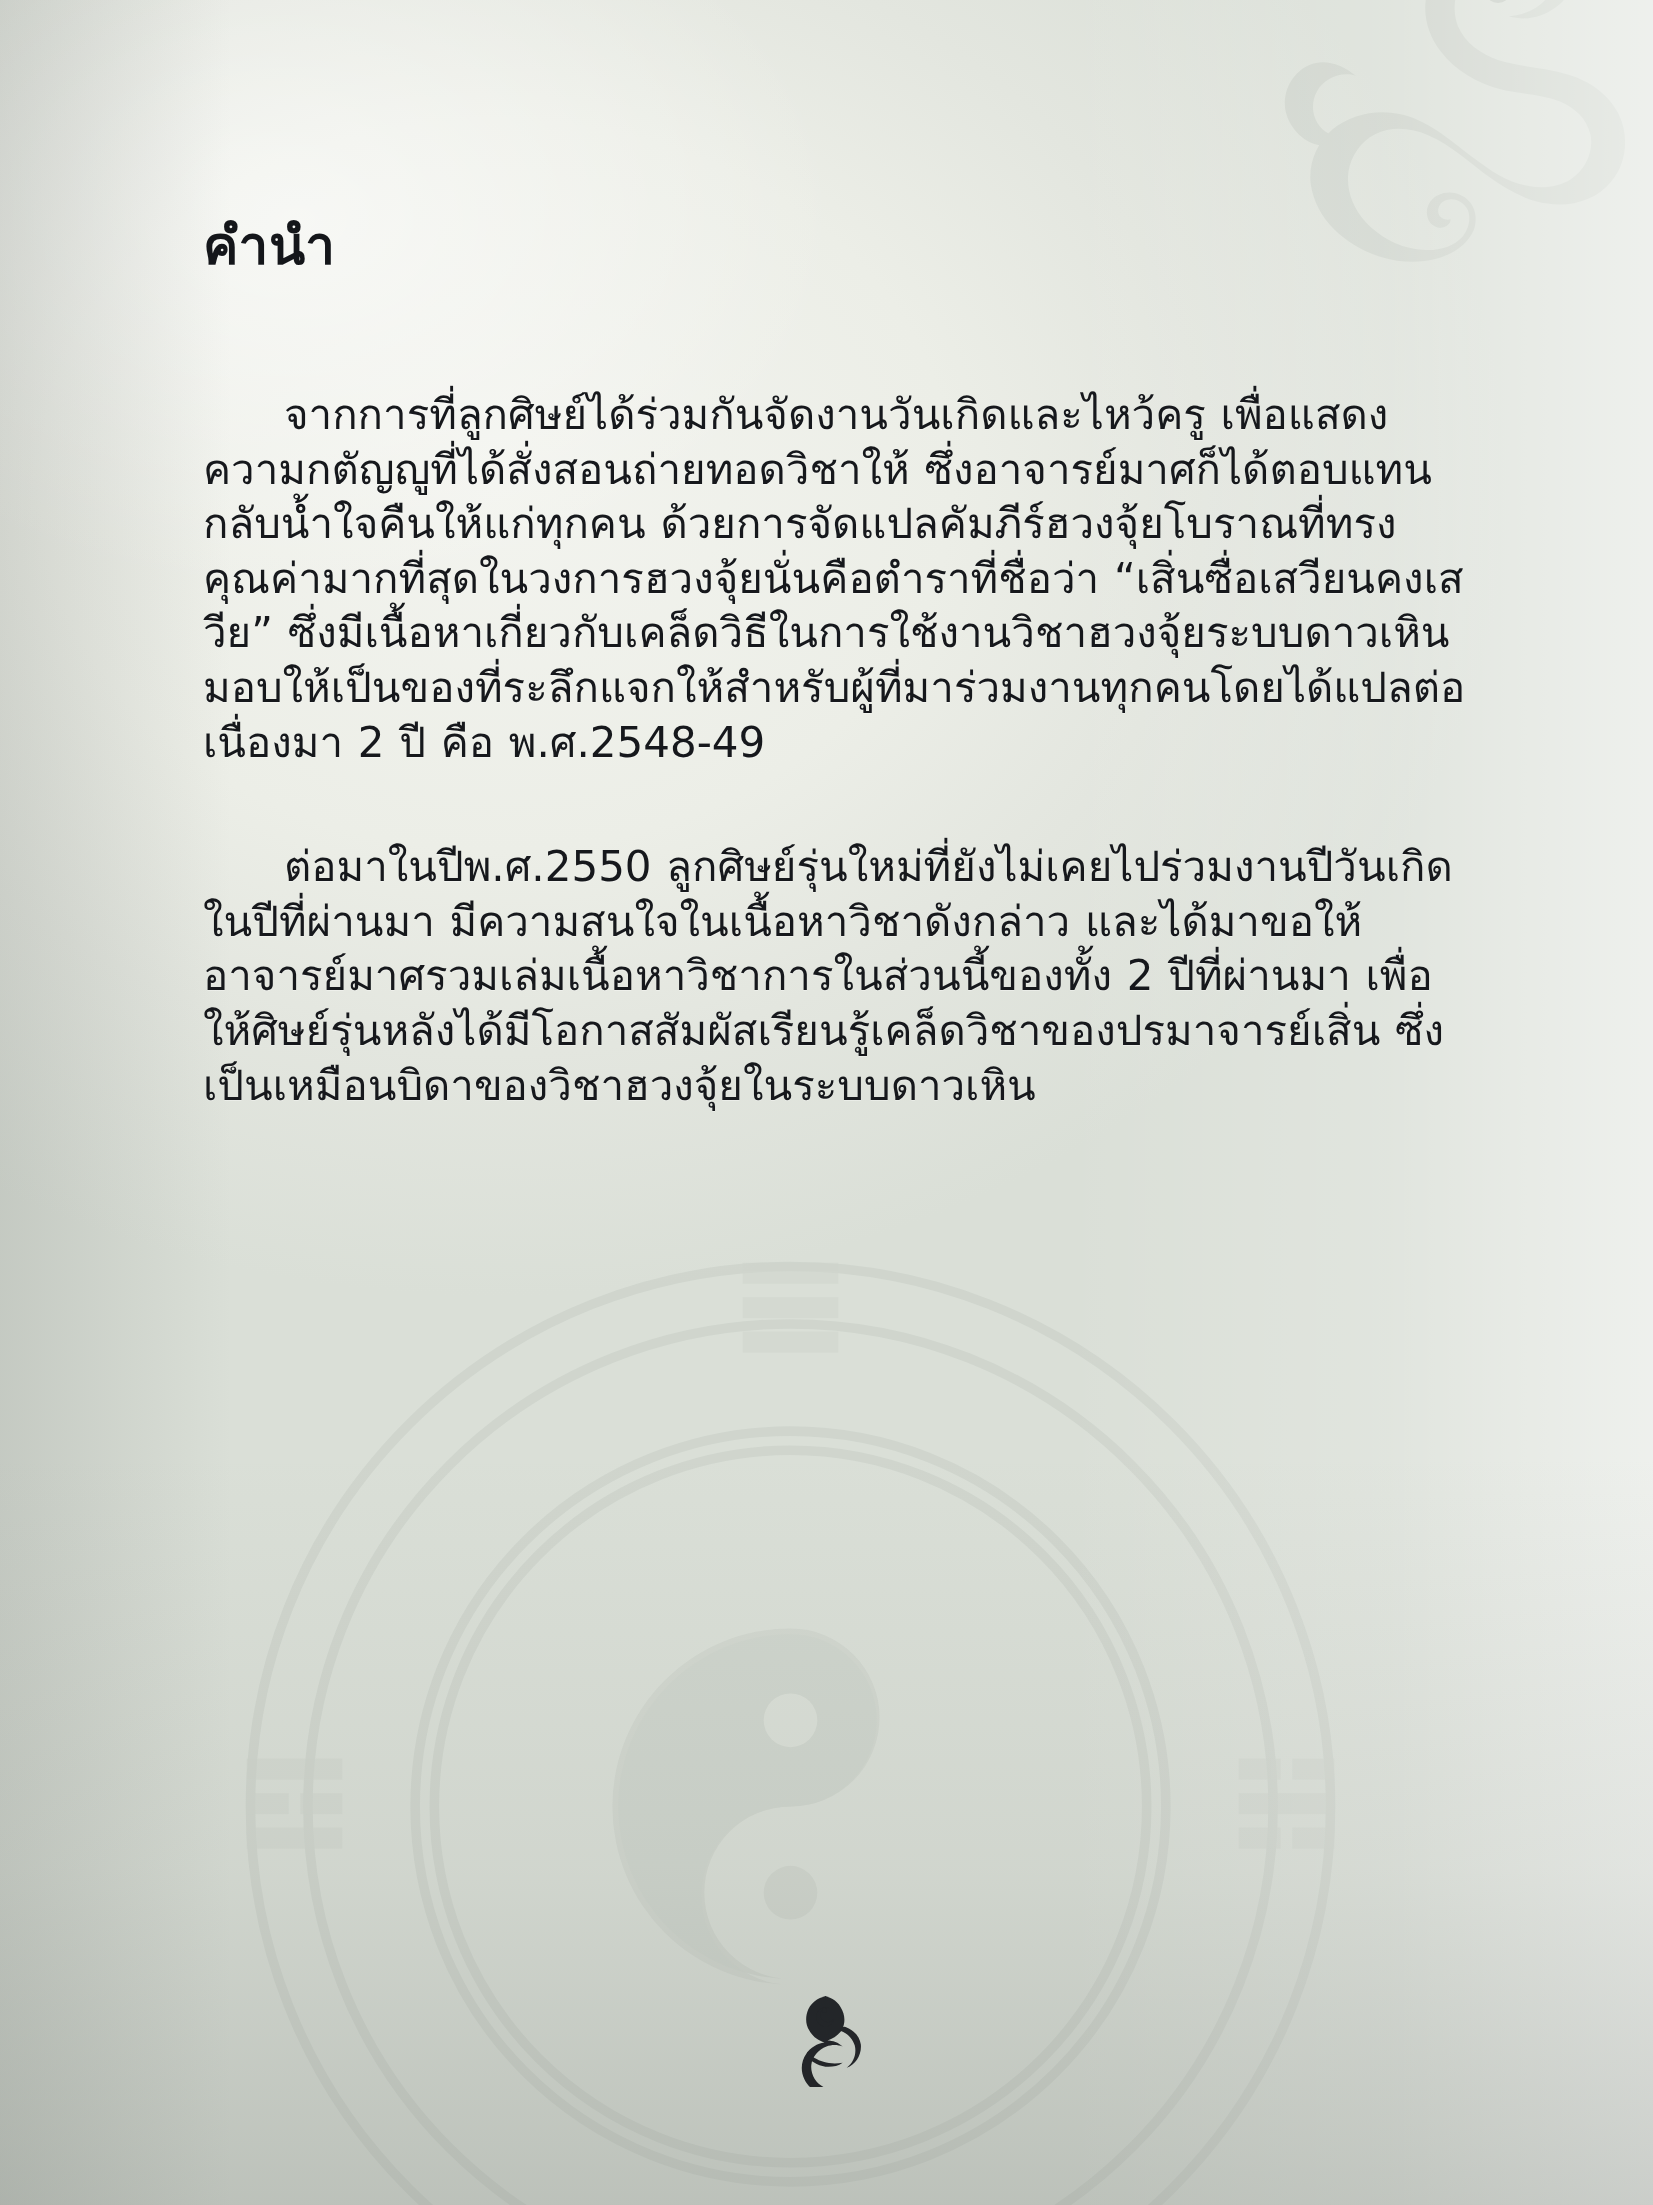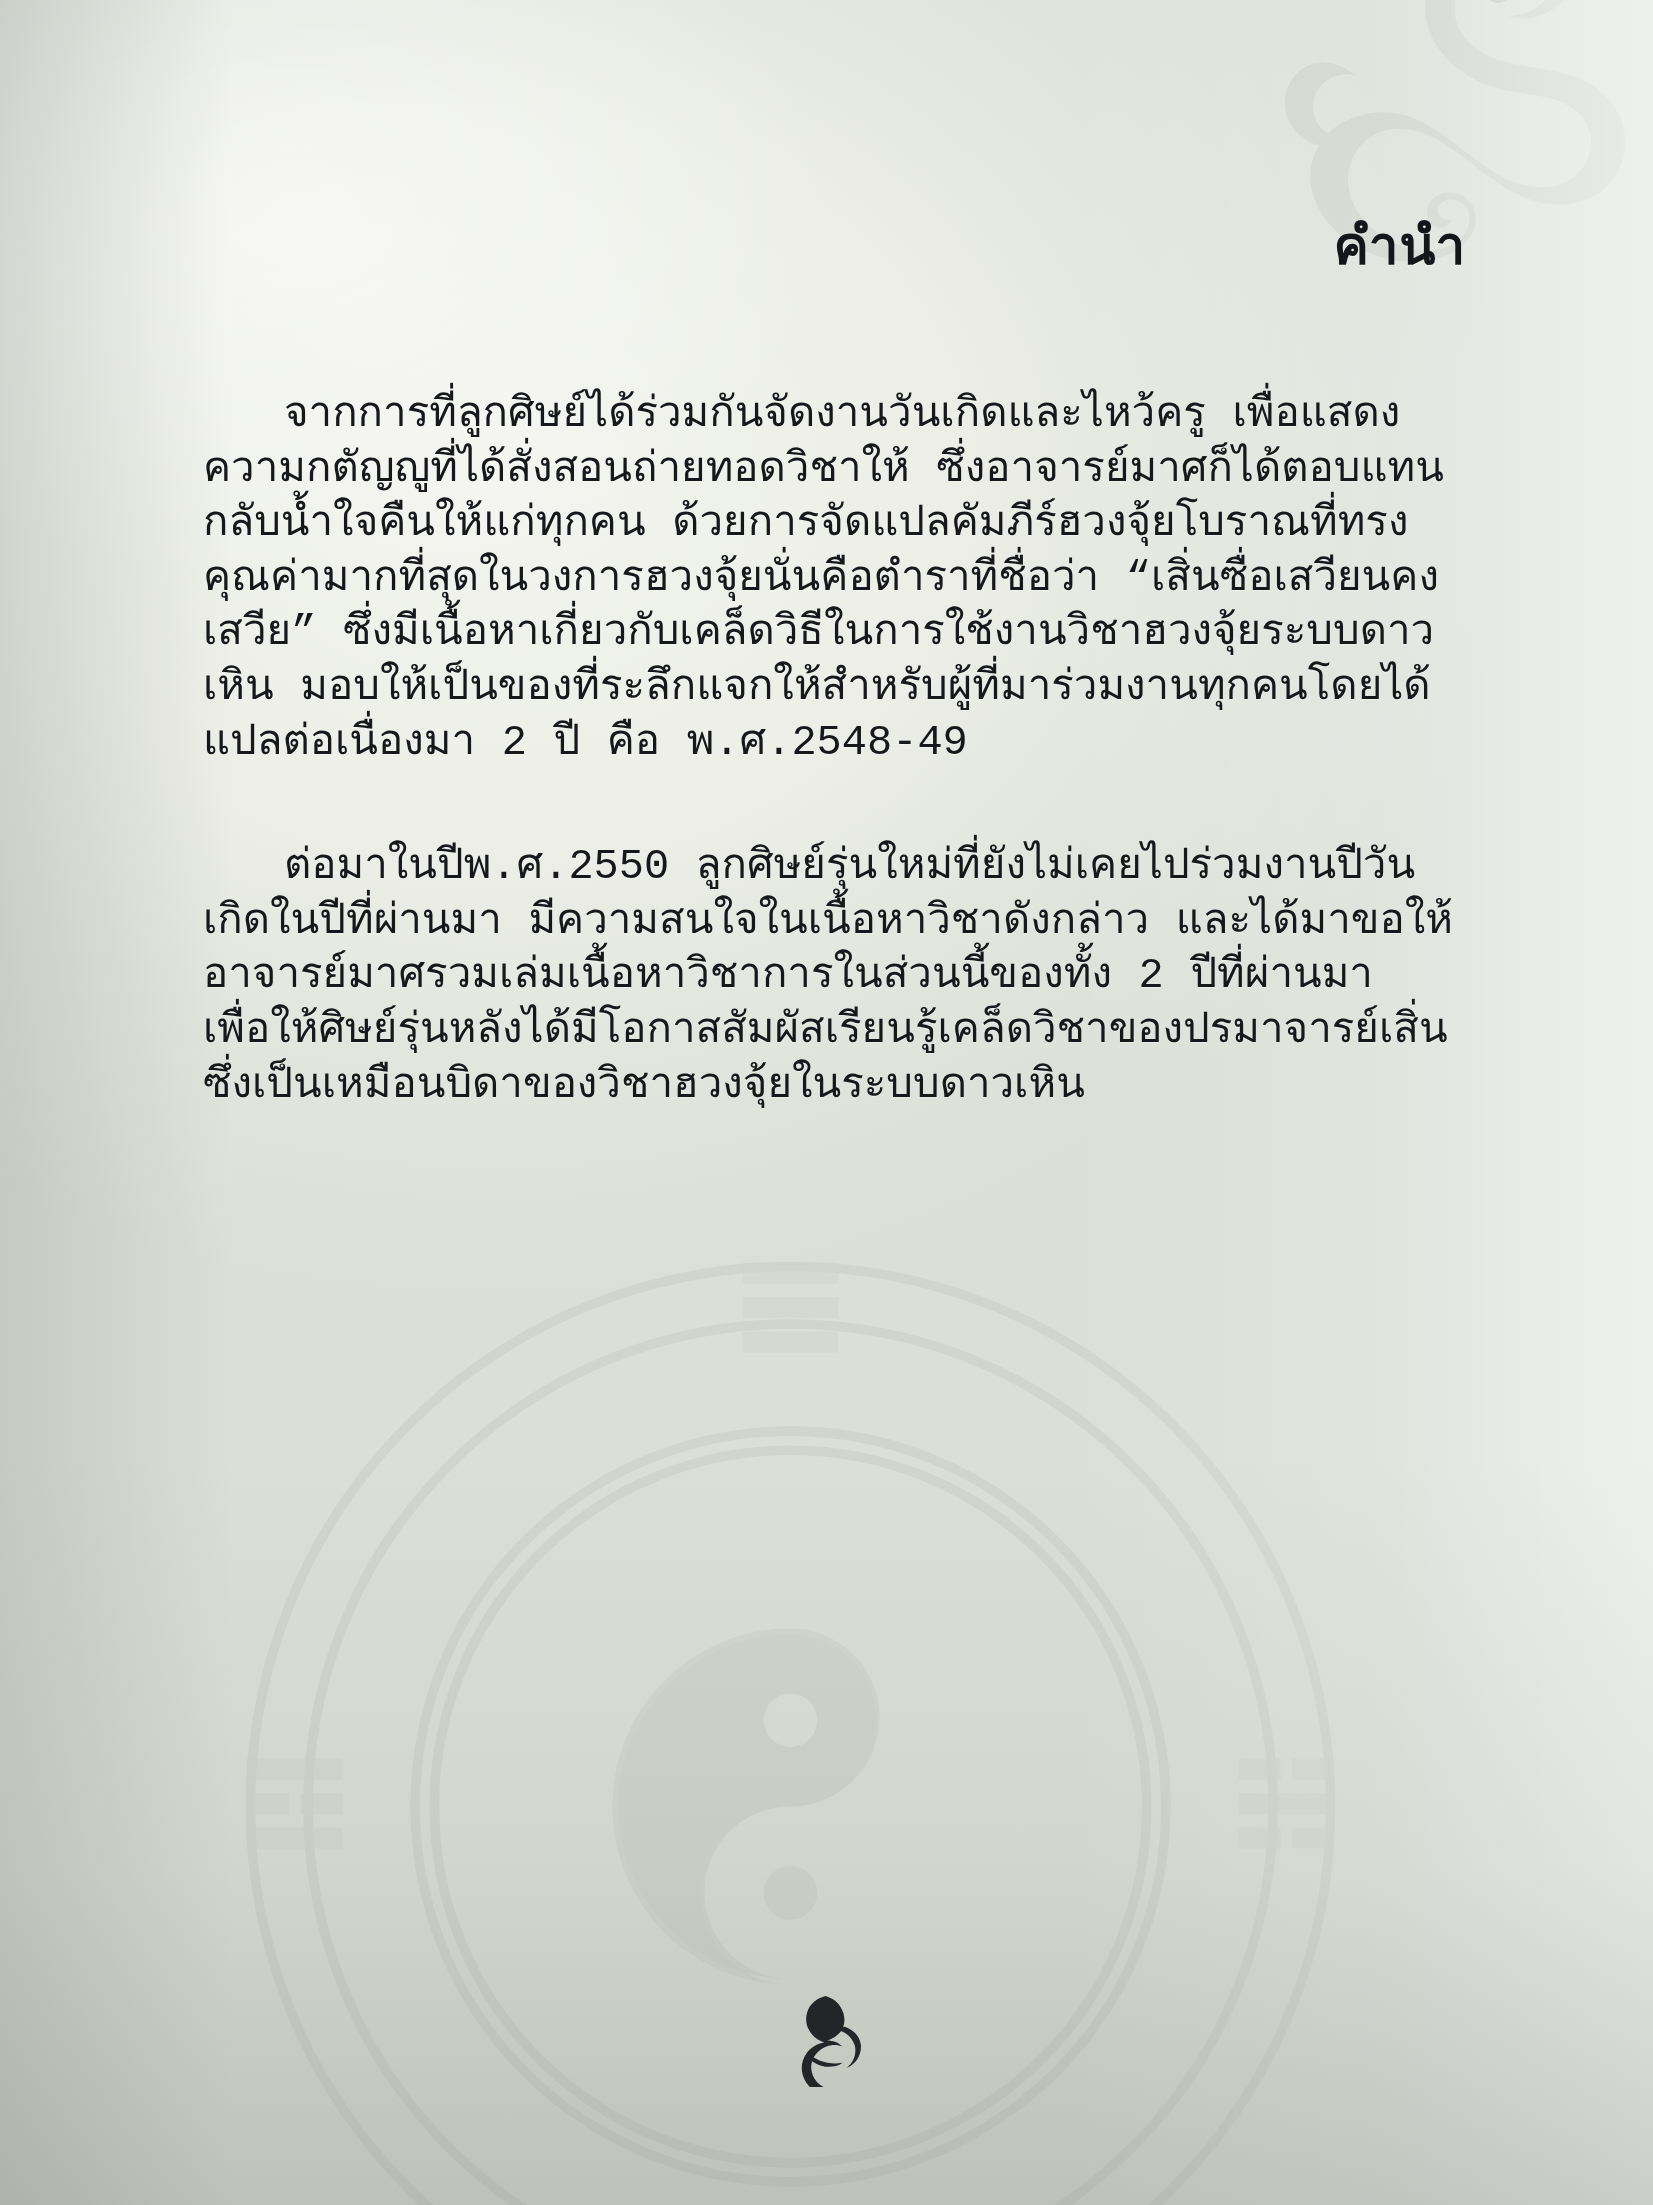--- a/index.html
+++ b/index.html
@@ -75,38 +75,37 @@
   }
 
   
   .content {
     position: absolute;
     top: 203px;
     left: 203px;
     width: 1263px;
   }
   .doc-title {
-    text-align: right;
+    text-align: left;
     font-size: 53px;
     font-weight: bold;
     color: #14161a;
     letter-spacing: 0.7px;
     margin: 0 0 101px 0;
     text-shadow: 0 0.7px 0 rgba(255,255,255,0.5);
   }
   .para {
     font-size: 42px;
     line-height: 1.30;
     color: #16181c;
     text-indent: 81px;
     margin: 0 0 70px 0;
     text-align: left;
     word-spacing: 1.4px;
     text-shadow: 0 0.7px 0 rgba(255,255,255,0.35);
-    font-family: Liberation Mono, monospace;
   }
   .para:last-of-type { margin-bottom: 0; }
 
   .footer-ornament {
     position: absolute;
     left: 0; right: 0;
     bottom: 115px;
     text-align: center;
     pointer-events: none;
   }

